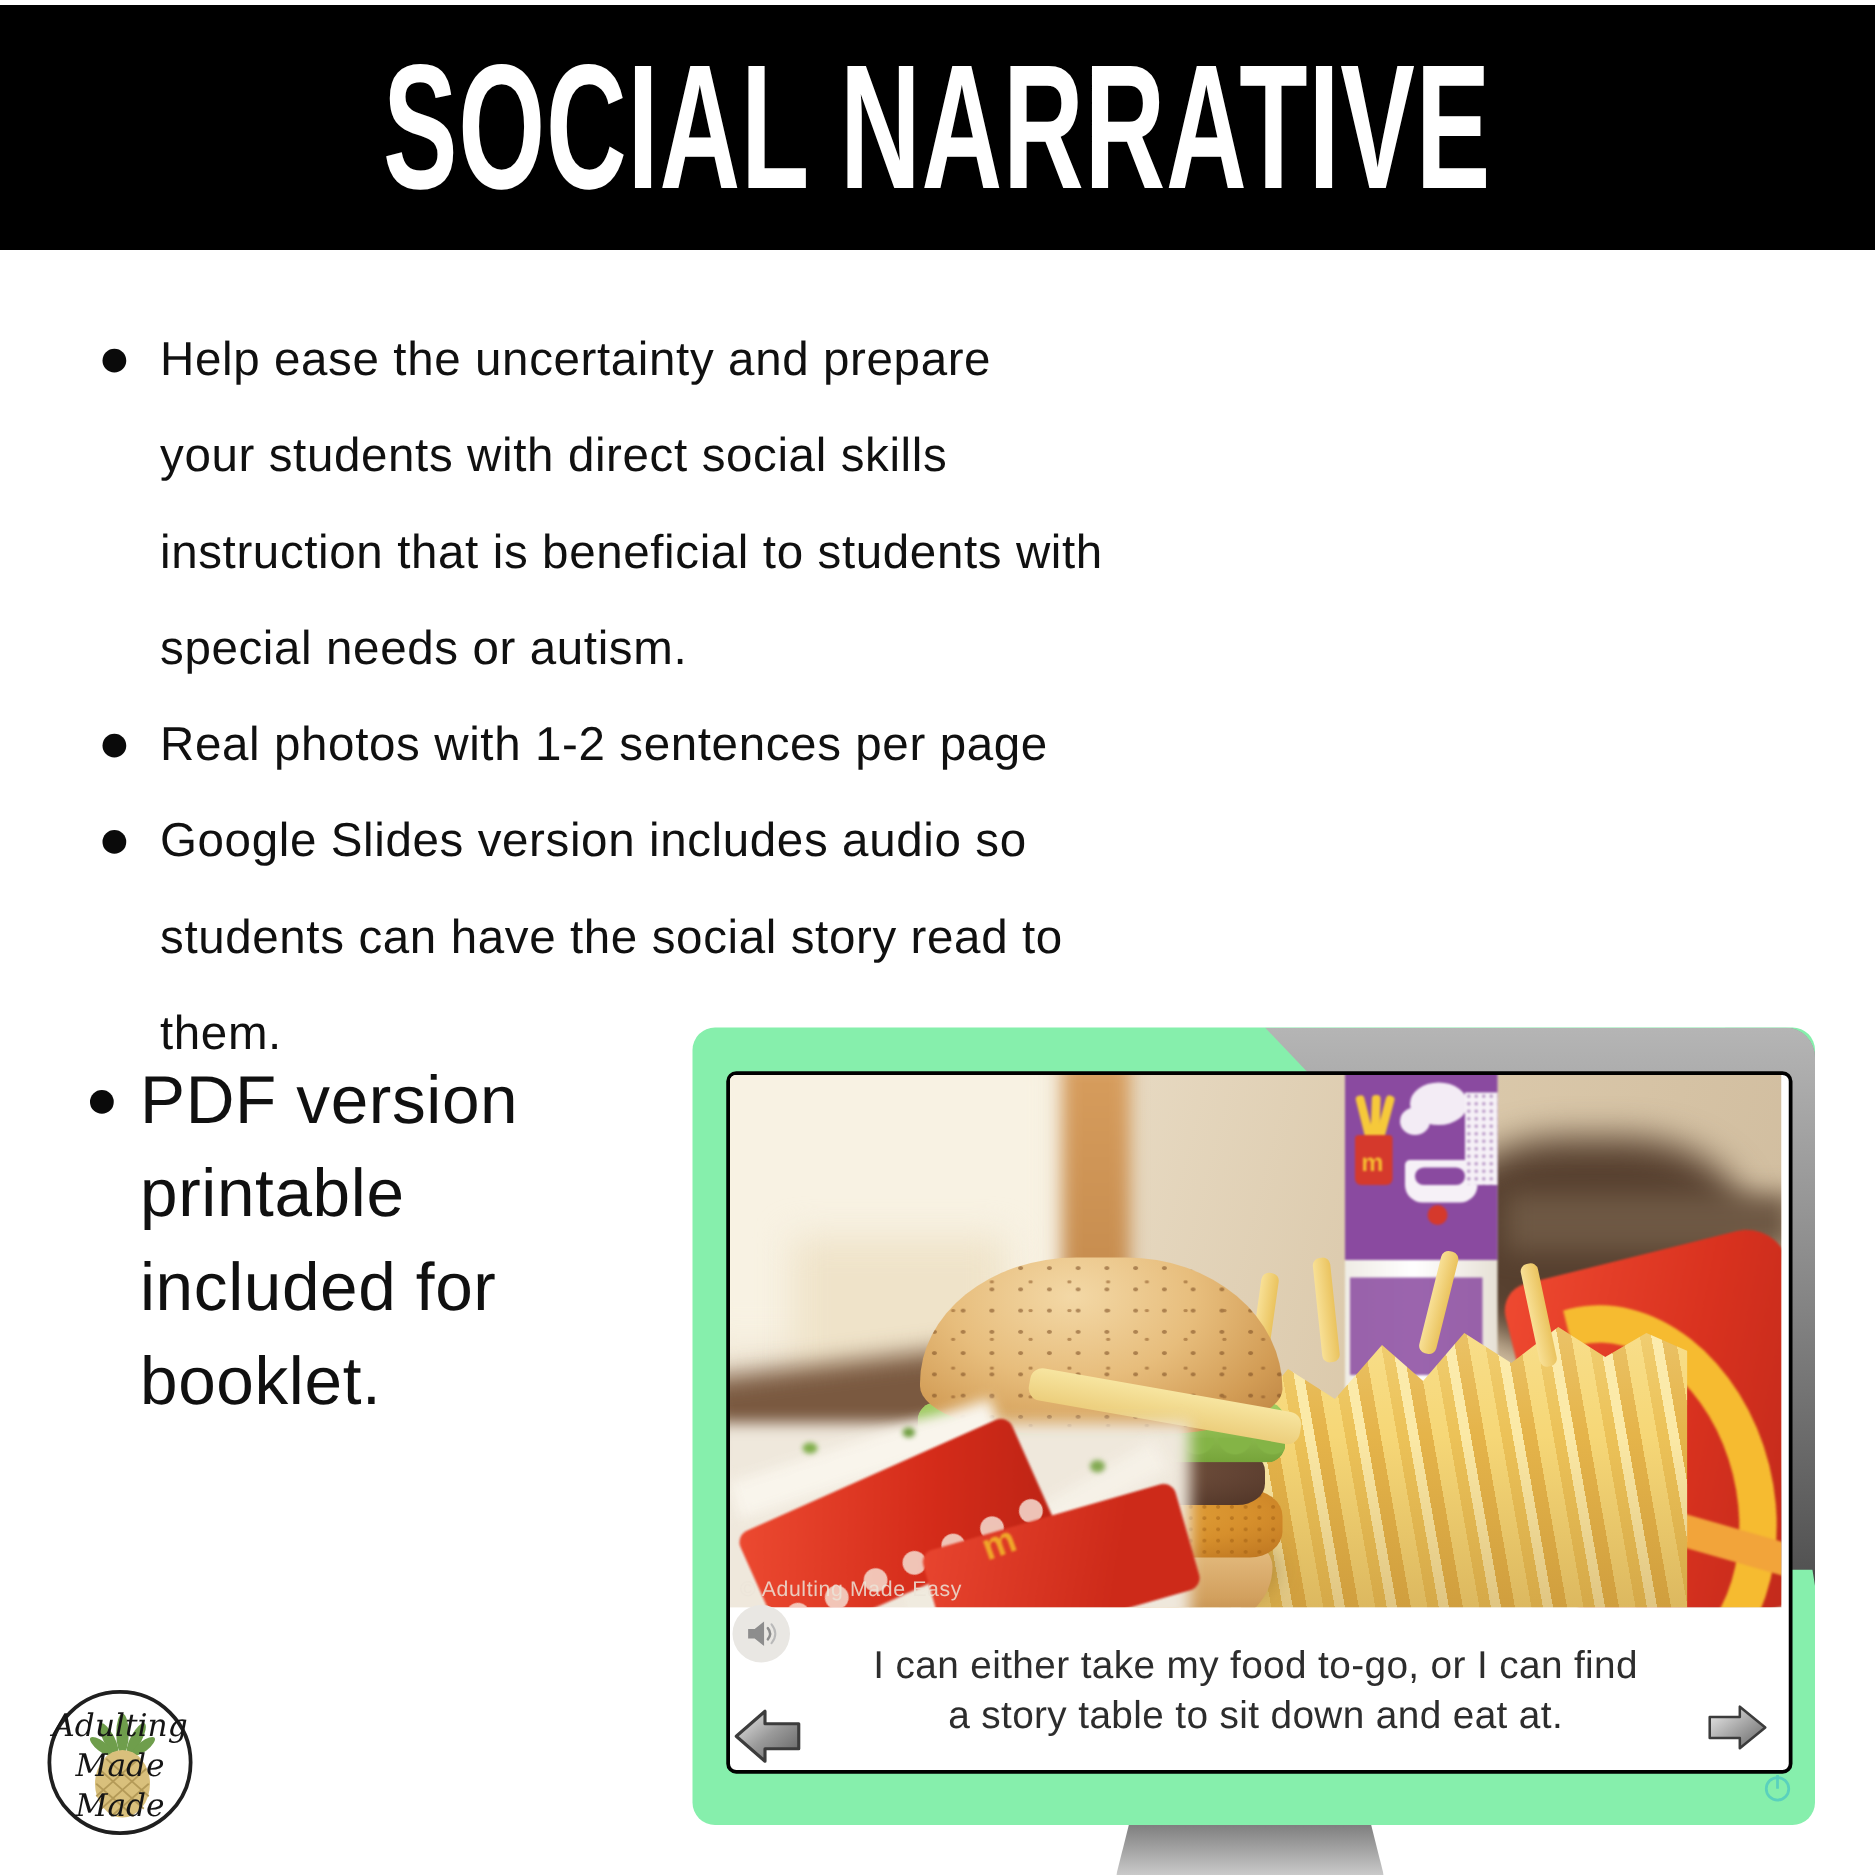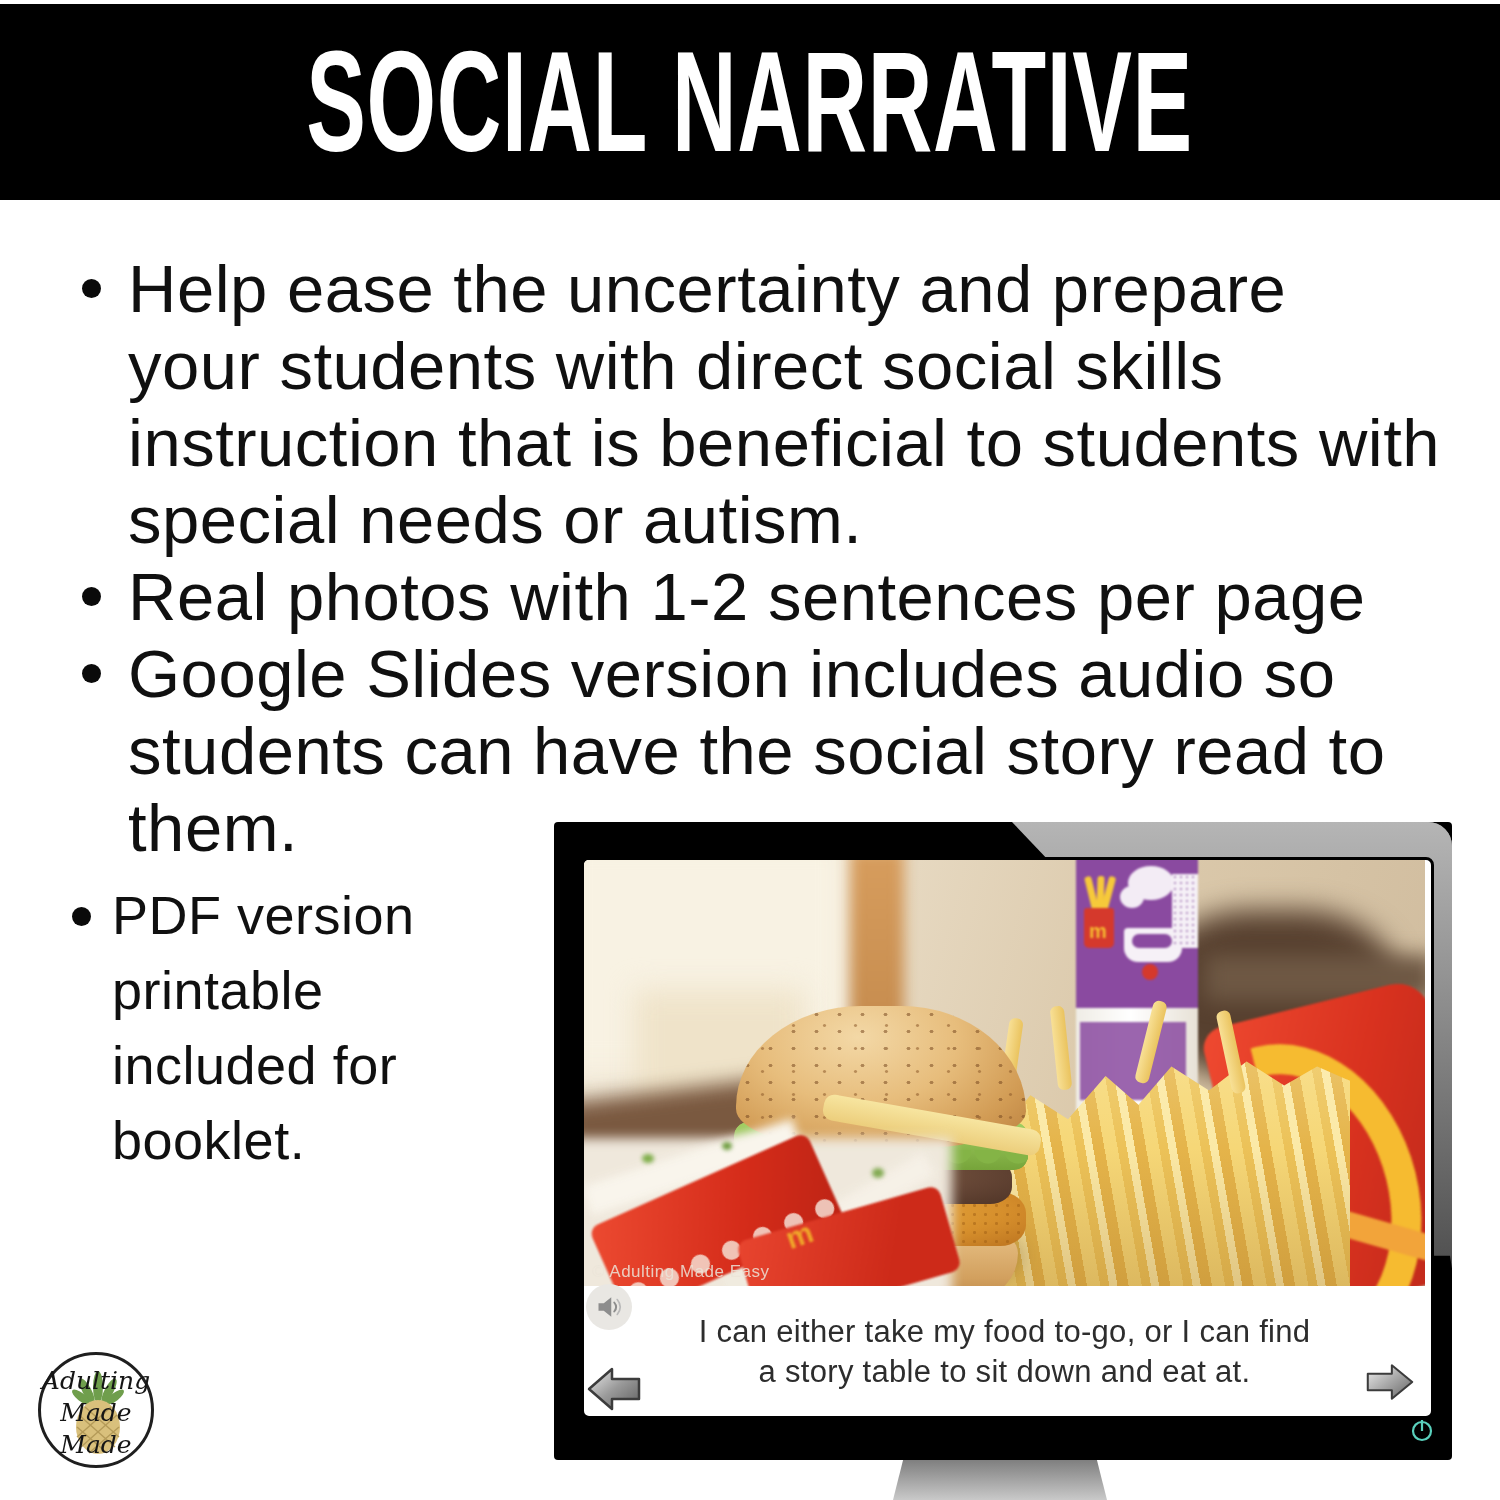--- a/index.html
+++ b/index.html
@@ -10,31 +10,31 @@
   .header { position:absolute; left:0; top:4px; width:1500px; height:196px; background:#000;
             display:flex; align-items:center; justify-content:center; }
   .header h1 { margin:0; color:#fff; font-size:142px; font-weight:bold; white-space:nowrap;
                transform:scaleX(0.63); transform-origin:center; letter-spacing:1px; }
 
   
   .bullet-group { position:absolute; display:flex; color:#101010; }
   .dot-col { flex:0 0 68px; }
   .dot { display:block; width:19px; height:19px; border-radius:50%; background:#0a0a0a;
          margin-left:22px; margin-top:29px; }
-  .lines { font-size:67px; line-height:77px; letter-spacing:.5px; white-space:nowrap; }
+  .lines { font-size:38px; line-height:77px; letter-spacing:.5px; white-space:nowrap; }
   .b1 { left:60px; top:250px; }
   .b2 { left:60px; top:558px; }
   .b3 { left:60px; top:635px; }
-  .b4 { left:50px; top:878px; }
+  .b4 { left:50px; top:843px; }
   .b4 .dot-col { flex:0 0 62px; }
   .b4 .lines { font-size:54px; line-height:75px; }
 
   
   .monitor { position:absolute; left:554px; top:822px; width:898px; height:638px;
-             background:#000000; border-radius:4px; }
+             background:#86efac; border-radius:18px; }
   .gloss-wrap { position:absolute; inset:0; border-radius:24px; overflow:hidden; }
   .gloss { position:absolute; inset:0;
            background:linear-gradient(155deg,#c6c6c6 0%,#9a9a9a 35%,#5c5c5c 70%,#303030 100%);
            clip-path:polygon(51% 0%, 100% 0%, 100% 70%, 92% 0%); }
   .gloss2 { position:absolute; inset:0;
            background:linear-gradient(180deg,#b5b5b5 0%,#8b8b8b 30%,#484848 75%,#262626 100%);
            clip-path:polygon(51% 0%, 100% 0%, 100% 68%, 97% 68%); }
   .screen { position:absolute; left:27px; top:35px; width:847px; height:556px;
             background:#ffffff; border:3px solid #000; border-radius:8px; overflow:hidden; }
 

